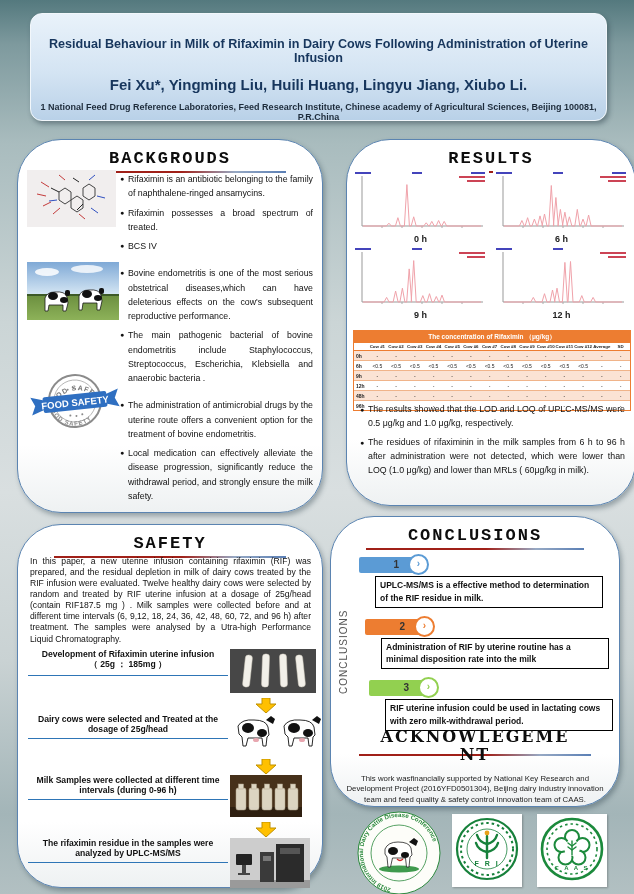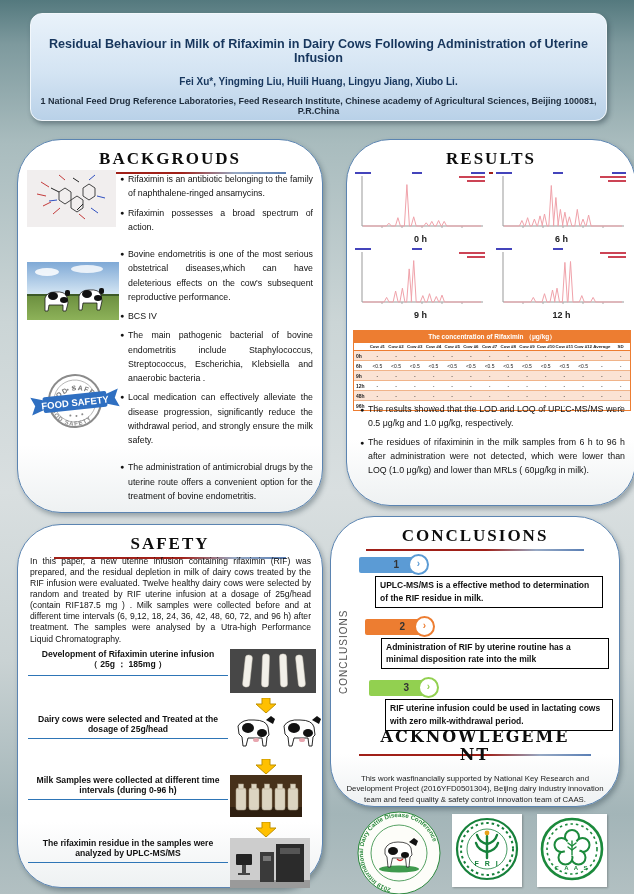--- a/index.html
+++ b/index.html
@@ -1,30 +1,30 @@
 <!DOCTYPE html>
 <html><head>
 <meta charset="utf-8">
 <style>
   html,body{margin:0;padding:0;}
   body{font-family:"Liberation Sans",sans-serif;}
   #poster{position:relative;width:634px;height:894px;overflow:hidden;
     background:linear-gradient(180deg,#54797e 0%,#7e9a9e 5%,#a9bcbe 16%,#cbd5d6 36%,#d9dfe0 55%,#c9d2d3 74%,#a3b5b8 91%,#b2c0c2 100%);}
   .panel{position:absolute;background:linear-gradient(180deg,#ffffff 0%,#ffffff 82%,#eef1f2 100%);
     border:1.5px solid #5b84b1;border-radius:44px;box-shadow:2px 3px 5px rgba(50,70,80,.4);}
-  .p-title{font-family:Liberation Serif, serif;font-weight:bold;font-size:17px;
+  .p-title{font-family:Liberation Mono, monospace;font-weight:bold;font-size:17px;
     letter-spacing:2px;text-align:center;color:#0d0d0d;padding-top:9px;}
   .p-rule{height:2px;margin:3px auto 0 auto;width:76%;
     background:linear-gradient(90deg,#a02018 0%,#a02018 55%,#97a9c4 78%,#5a7fb5 100%);}
   
   #header{position:absolute;left:30px;top:13px;width:575px;height:106px;border-radius:12px;
     background:linear-gradient(180deg,#e9f2fa 0%,#d4e4f3 55%,#b9d1e8 100%);
     border:1px solid #f2f7fb;box-shadow:2px 3px 5px rgba(40,60,70,.45);text-align:center;color:#17365d;}
   .h-title{margin-top:23px;font-size:12.6px;font-weight:bold;}
-  .h-authors{margin-top:11px;font-size:10px;font-weight:bold;}
+  .h-authors{margin-top:11px;font-size:15px;font-weight:bold;}
   .h-affil{margin-top:9px;font-size:9px;font-weight:bold;color:#1d2b3a;}
   
   #backgrounds{left:17px;top:139px;width:304px;height:372px;}
   .bg-img{position:absolute;left:9px;overflow:hidden;}
   .bullets{position:absolute;left:102px;top:32px;width:193px;}
   .bullet{font-size:8.8px;line-height:1.62;text-align:justify;color:#111;margin-bottom:5px;display:flex;}
   .bullet .dot{flex:0 0 8px;font-size:7px;line-height:14px;}
   .bullet.gap{margin-top:13px;}
   
   #methods{left:17px;top:524px;width:304px;height:362px;}
@@ -167,41 +167,41 @@
       </svg>
     </div>
 
     <div class="bullets">
       <div class="bullet">
           <span class="dot">●</span>
           <span>Rifaximin is an antibiotic belonging to the family of naphthalene-ringed ansamycins.</span>
         </div>
       <div class="bullet">
           <span class="dot">●</span>
-          <span>Rifaximin possesses a broad spectrum of action.</span>
+          <span>Rifaximin possesses a broad spectrum of treated.</span>
+        </div>
+      <div class="bullet">
+          <span class="dot">●</span>
+          <span>BCS IV</span>
         </div>
       <div class="bullet gap">
           <span class="dot">●</span>
           <span>Bovine endometritis is one of the most serious obstetrical diseases,which can have deleterious effects on the cow's subsequent reproductive performance.</span>
         </div>
       <div class="bullet">
           <span class="dot">●</span>
-          <span>BCS IV</span>
+          <span>The main pathogenic bacterial of bovine endometritis include Staphylococcus, Streptococcus, Escherichia, Klebsiella and anaerobic bacteria .</span>
+        </div>
+      <div class="bullet gap">
+          <span class="dot">●</span>
+          <span>The administration of antimicrobial drugs by the uterine route offers a convenient option for the treatment of bovine endometritis.</span>
         </div>
       <div class="bullet">
           <span class="dot">●</span>
-          <span>The main pathogenic bacterial of bovine endometritis include Staphylococcus, Streptococcus, Escherichia, Klebsiella and anaerobic bacteria .</span>
-        </div>
-      <div class="bullet">
-          <span class="dot">●</span>
           <span>Local medication can effectively alleviate the disease progression, significantly reduce the withdrawal period, and strongly ensure the milk safety.</span>
-        </div>
-      <div class="bullet gap">
-          <span class="dot">●</span>
-          <span>The administration of antimicrobial drugs by the uterine route offers a convenient option for the treatment of bovine endometritis.</span>
         </div>
     </div>
   </div>
 
   <div class="panel" id="methods">
     <div class="p-title">SAFETY</div>
     <div class="p-rule"></div>
     <div class="m-para">In this paper, a new uterine infusion containing rifaximin (RIF) was prepared, and the residual depletion in milk of dairy cows treated by the RIF infusion were evaluated. Twelve healthy dairy cows were selected by random and treated by RIF uterine infusion at a dosage of 25g/head (contain RIF187.5 mg ) . Milk samples were collected before and at different time intervals (6, 9,12, 18, 24, 36, 42, 48, 60, 72, and 96 h) after treatment. The samples were analysed by a Utra-high Performance Liquid Chromatography.</div>
 
     <div class="m-flow">

